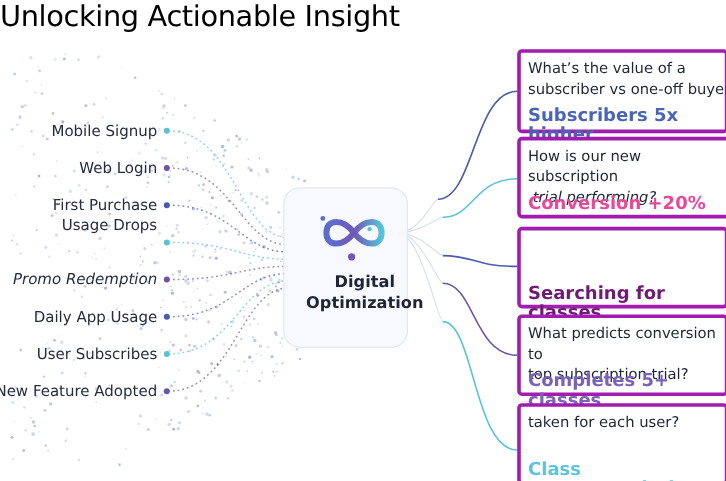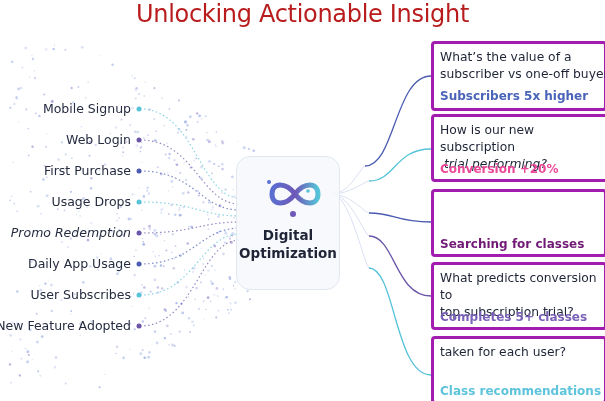--- a/index.html
+++ b/index.html
@@ -1,29 +1,29 @@
 <!DOCTYPE html>
 <html><head>
 <meta charset="utf-8">
 <style>
   html, body { margin:0; padding:0; }
   body { width:605px; height:401px; background:#ffffff; position:relative; overflow:hidden;
          font-family:"DejaVu Sans", sans-serif; color:#1f2537; }
-  .title { position:absolute; left:0; top:0; width:605px; text-align:center; font-size:24px;
-           font-family:"DejaVu Sans", sans-serif; color:#b91c1c; font-weight:normal; line-height:30px; top:-1px; letter-spacing:-0.3px; }
+  .title { position:absolute; left:0; top:0; width:605px; font-size:24px;
+           font-family:"DejaVu Sans", sans-serif; color:#000000; font-weight:normal; line-height:30px; top:-1px; letter-spacing:-0.3px; }
   svg.bg { position:absolute; left:0; top:0; }
   .input-label { position:absolute; right:474px; font-size:12.5px; color:#262c40; white-space:nowrap; line-height:16px; }
   .hub { position:absolute; left:236px; top:156px; width:102px; height:132px; border-radius:14px;
          background:rgba(246,248,252,0.92); border:1px solid #e2e7f0; }
   .hub-title { position:absolute; left:236px; top:226px; width:104px; text-align:center; font-weight:bold;
-               font-size:13.5px; line-height:18px; color:#1f2537; }
+               font-size:13.5px; line-height:18px; color:#1f2537;padding-left:16px; }
   .card { position:absolute; left:431px; width:170px; background:#fff; border:3px solid #a21caf; border-radius:4px;
           box-shadow:0 0 2px rgba(0,0,0,0.04); }
   .card .q { position:absolute; left:6px; top:5px; width:166px; font-size:12.3px; line-height:17px; color:#1f2537; }
-  .card .a { position:absolute; left:6px; font-size:12px; font-weight:bold; line-height:16px; }
+  .card .a { position:absolute; left:6px; font-size:15px; font-weight:bold; line-height:16px; }
 </style>
 </head>
 <body>
 
 <div class="title">Unlocking Actionable Insight</div>
 
 <svg class="bg" width="605" height="401">
   <defs>
     <linearGradient id="infGrad" x1="0" y1="0" x2="1" y2="0">
       <stop offset="0" stop-color="#5a6fd0"></stop>
@@ -475,21 +475,21 @@
       <circle cx="139" cy="264" r="2.5" fill="#4a5bb0"></circle>
       <circle cx="139" cy="295" r="2.5" fill="#56c3d8"></circle>
       <circle cx="139" cy="326" r="2.5" fill="#6a55a8"></circle>
     </g>
 </svg>
 
 <div id="labels">
     <div class="input-label" style="top: 101px;">Mobile Signup</div>
     <div class="input-label" style="top: 132px;">Web Login</div>
     <div class="input-label" style="top: 163px;">First Purchase</div>
-    <div class="input-label" style="top: 194px;">Usage Drops</div>
+    <div class="input-label" style="top: 180px;">Usage Drops</div>
     <div class="input-label" style="top: 225px; font-style: italic;">Promo Redemption</div>
     <div class="input-label" style="top: 256px;">Daily App Usage</div>
     <div class="input-label" style="top: 287px;">User Subscribes</div>
     <div class="input-label" style="top: 318px;">New Feature Adopted</div>
   </div>
 
 <div class="hub"></div>
 <svg style="position:absolute;left:262px;top:176px;" width="66" height="44">
   <path d="M10,18 C10,6 24,6 33,18 C42,30 56,30 56,18 C56,6 42,6 33,18 C24,30 10,30 10,18 Z" fill="none" stroke="url(#infGrad)" stroke-width="5" stroke-linecap="round"></path>
   <circle cx="7" cy="6" r="2" fill="#5a6fd0"></circle>

